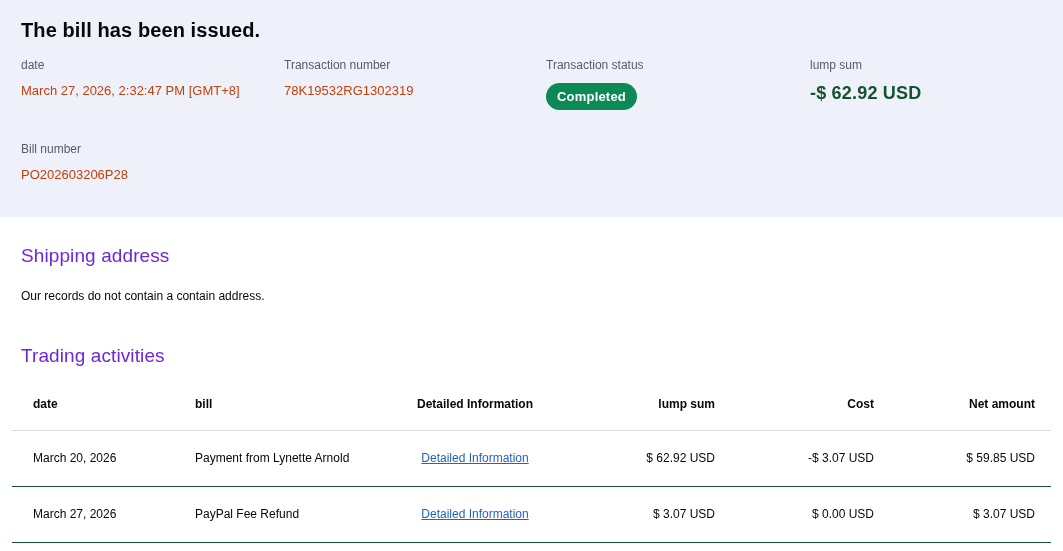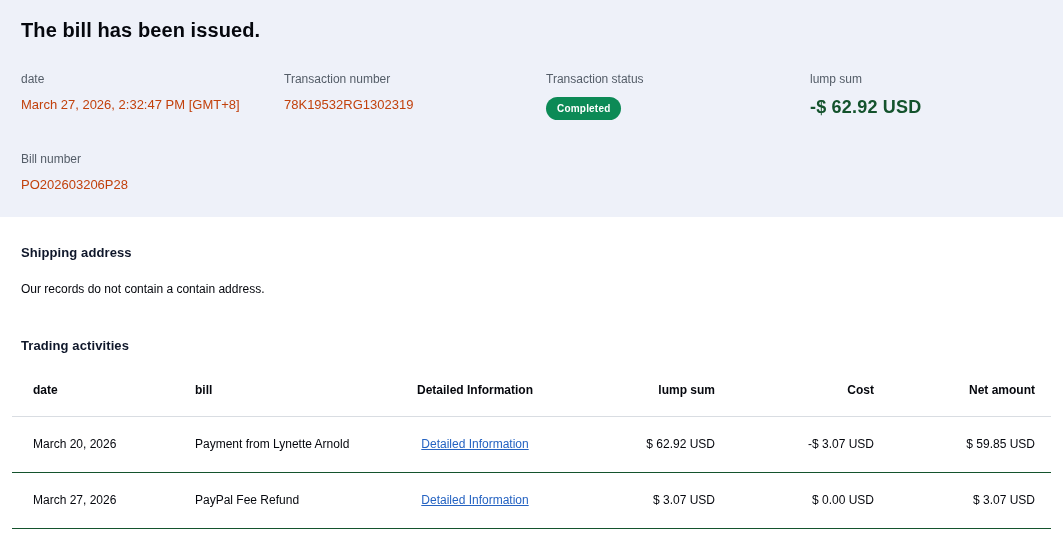--- a/index.html
+++ b/index.html
@@ -14,62 +14,62 @@
   
   .summary {
     background: #eef1f9;
     padding: 19px 21px 24px 21px;
     height: 217px;
   }
   .summary h1 {
     font-size: 20px;
     font-weight: 600;
     color: #05070d;
-    margin-bottom: 30px;
+    margin-bottom: 16px;
     letter-spacing: 0.1px;
   }
   .summary-grid {
     display: grid;
     grid-template-columns: 263px 262px 264px 1fr;
     row-gap: 32px;
   }
   .field-label {
     font-size: 12px;
     color: #545d68;
     margin-bottom: 11px;
   }
   .field-value {
     font-size: 13px;
     color: #c2410c;
   }
   .status-badge {
     display: inline-block;
     background: #0c8a56;
     color: #ffffff;
-    font-size: 10px;
+    font-size: 13px;
     font-weight: 700;
     padding: 6px 11px;
     border-radius: 14px;
     letter-spacing: 0.2px;
   }
   .amount-big {
     font-size: 18px;
     font-weight: 700;
     color: #14532d;
     letter-spacing: 0.2px;
   }
 
   
   .shipping {
     padding: 28px 21px 0 21px;
   }
   .section-title {
-    font-size: 13px;
-    font-weight: 700;
-    color: #0f172a;
+    font-size: 19px;
+    font-weight: 400;
+    color: #6d28d9;
     letter-spacing: 0.1px;
   }
   .shipping .note {
     margin-top: 22px;
     font-size: 12px;
     color: #05070d;
   }
 
   
   .activities {

